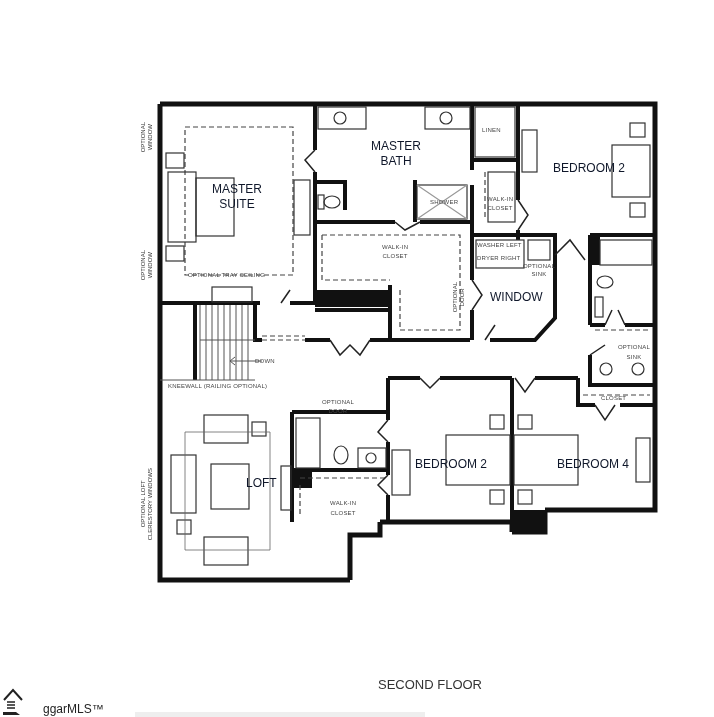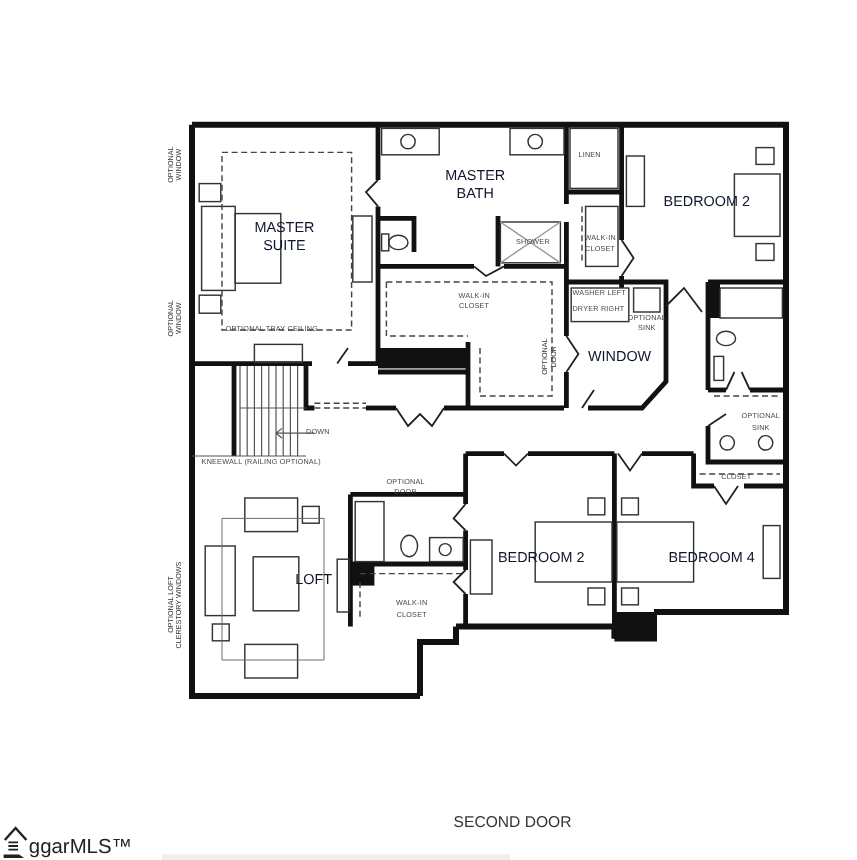--- a/index.html
+++ b/index.html
@@ -3,21 +3,21 @@
 <meta charset="utf-8">
 <style>
   html,body{margin:0;padding:0;background:#fff;}
   body{width:714px;height:717px;position:relative;overflow:hidden;font-family:"Liberation Sans",sans-serif;color:#333;}
   svg{position:absolute;left:0;top:0;}
   .lbl{position:absolute;font-family:"Liberation Sans",sans-serif;color:#0f172a;white-space:nowrap;}
   .room{font-size:12px;text-align:center;line-height:15px;}
   .small{font-size:6px;letter-spacing:0.2px;color:#444;}
   .vert{writing-mode:vertical-rl;transform:rotate(180deg);font-size:6px;text-align:center;line-height:7px;color:#333;}
   .floor{font-size:13px;color:#333;}
-  .logo{font-size:17px;color:#222;}
+  .logo{font-size:12px;color:#222;margin-left:19px;}
 </style>
 </head>
 <body>
 
 <svg width="714" height="717" viewBox="0 0 714 717" xmlns="http://www.w3.org/2000/svg">
   <g fill="none" stroke="#111" stroke-linejoin="miter">
 
     <g stroke-width="5">
       <path d="M160 104 H655 V380"></path>
       <path d="M160 104 V580 H350"></path>
@@ -223,21 +223,21 @@
 <div class="lbl small" style="left:330px;top:498px;text-align:center;white-space:pre-line;line-height:10px;">WALK-IN
 CLOSET</div>
 
 <div class="lbl vert" style="left:140px;top:122px;white-space:pre-line;">OPTIONAL
 WINDOW</div>
 <div class="lbl vert" style="left:140px;top:250px;white-space:pre-line;">OPTIONAL
 WINDOW</div>
 <div class="lbl vert" style="left:140px;top:468px;white-space:pre-line;">OPTIONAL LOFT
 CLERESTORY WINDOWS</div>
 
-<div class="lbl floor" style="left:378px;top:677px;">SECOND DOOR</div>
+<div class="lbl floor" style="left:378px;top:677px;">SECOND FLOOR</div>
 
 <div style="position:absolute;left:2px;top:686px;height:30px;display:flex;align-items:flex-end;">
   <svg width="22" height="28" viewBox="0 0 22 28" style="position:relative;">
     <path d="M2 12 L11 2 L20 12" fill="none" stroke="#222" stroke-width="2"></path>
     <path d="M5 14 H13 M5 17 H13 M5 20 H13" stroke="#222" stroke-width="1.5"></path>
     <path d="M1 24 H14 L18 27 H1 Z" fill="#222"></path>
   </svg>
   <span class="lbl logo" style="position:relative;">ggarMLS™</span>
 </div>
 <div style="position:absolute;left:135px;top:712px;width:290px;height:5px;background:#eee;"></div>

